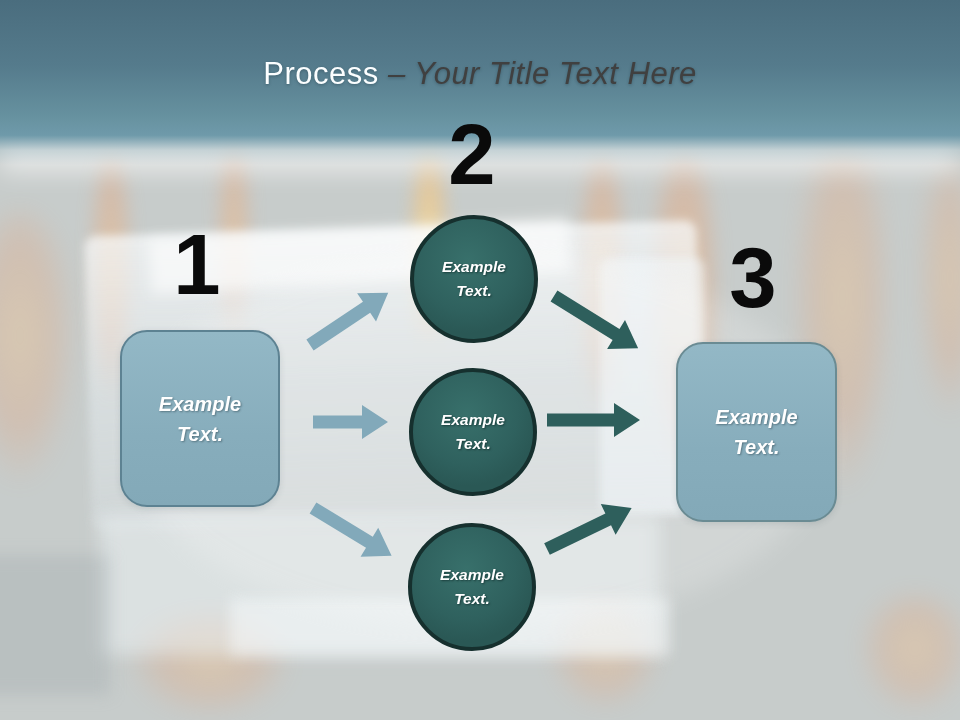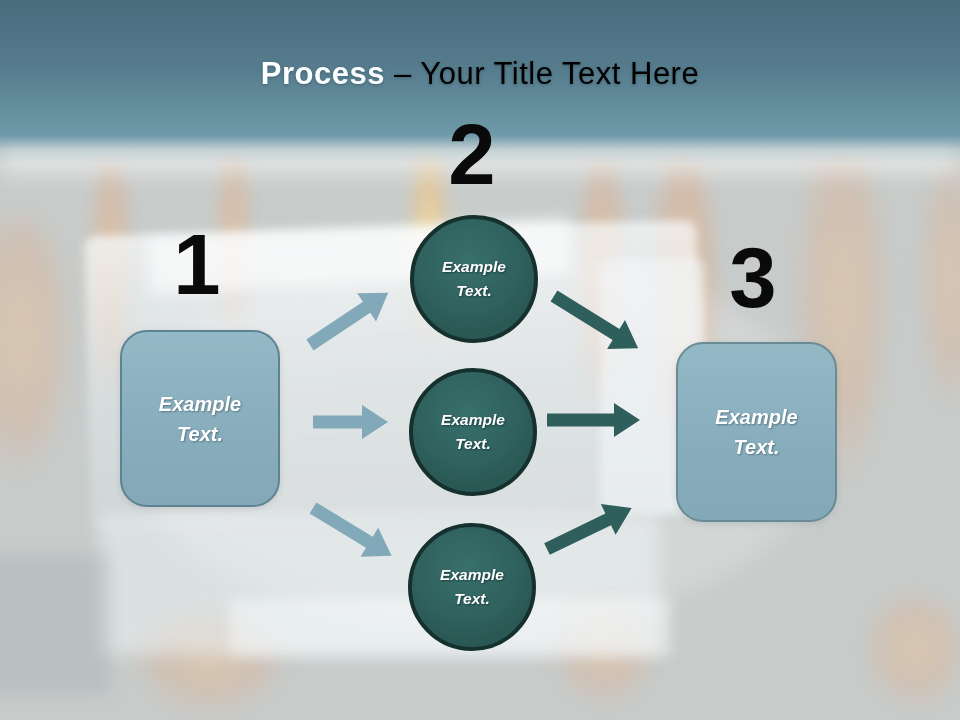--- a/index.html
+++ b/index.html
@@ -20,22 +20,22 @@
   
   .header{
     position:absolute;left:0;top:0;width:960px;height:165px;
     background:linear-gradient(to bottom,#4a6d7e 0%,#557b8c 40%,#66919f 70%,#6f9aaa 82%,rgba(160,186,194,.45) 91%,rgba(199,204,203,0) 100%);
   }
   .title{
     position:absolute;left:0;top:56px;width:960px;text-align:center;
     font-size:31px;color:#fbfeff;letter-spacing:.5px;
     text-shadow:0 1px 3px rgba(20,40,50,.35);
   }
-  .title .bold{font-weight:700;}
-  .title .rest{font-weight:400;color:#000000;}
+  .title .bold{font-weight:400;}
+  .title .rest{font-weight:400;color:#404040;font-style:italic;}
   
   .big-num{
     position:absolute;width:90px;text-align:center;
     font-size:85px;font-weight:700;color:#0a0a0a;line-height:1;
   }
   .num-1{left:152px;top:222px;}
   .num-2{left:427px;top:112px;}
   .num-3{left:708px;top:235px;}
   
   .pbox{

